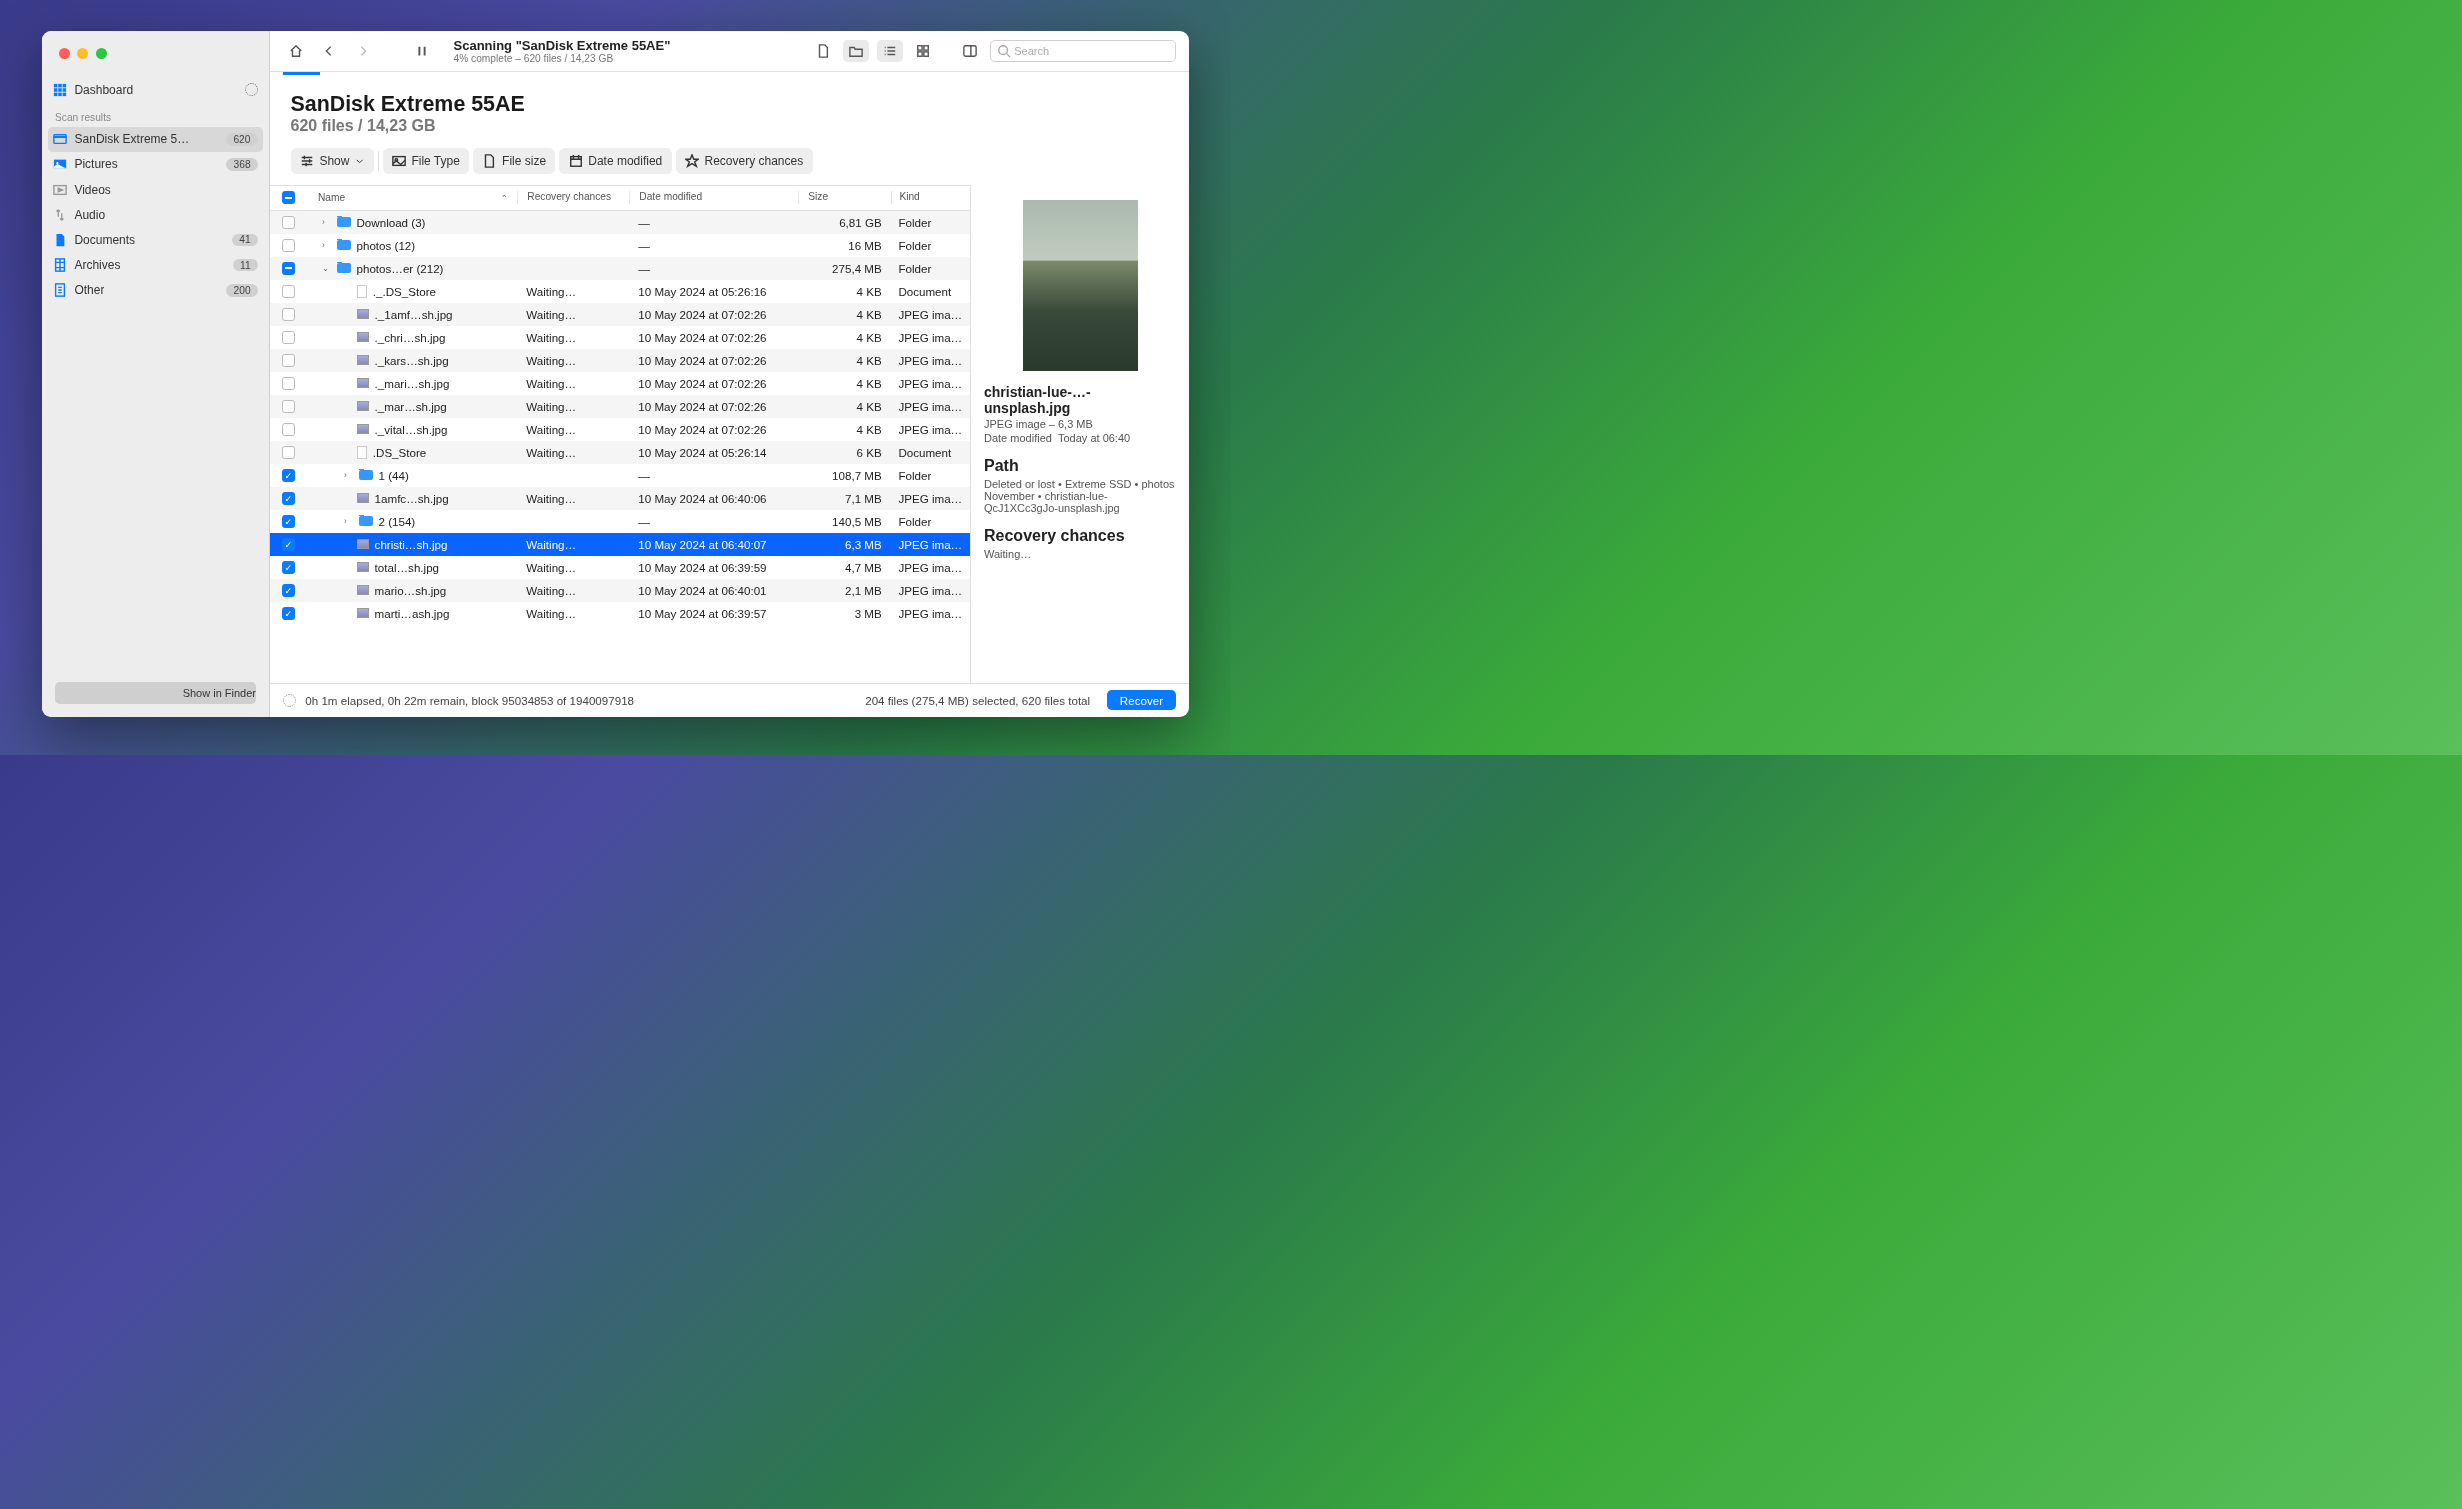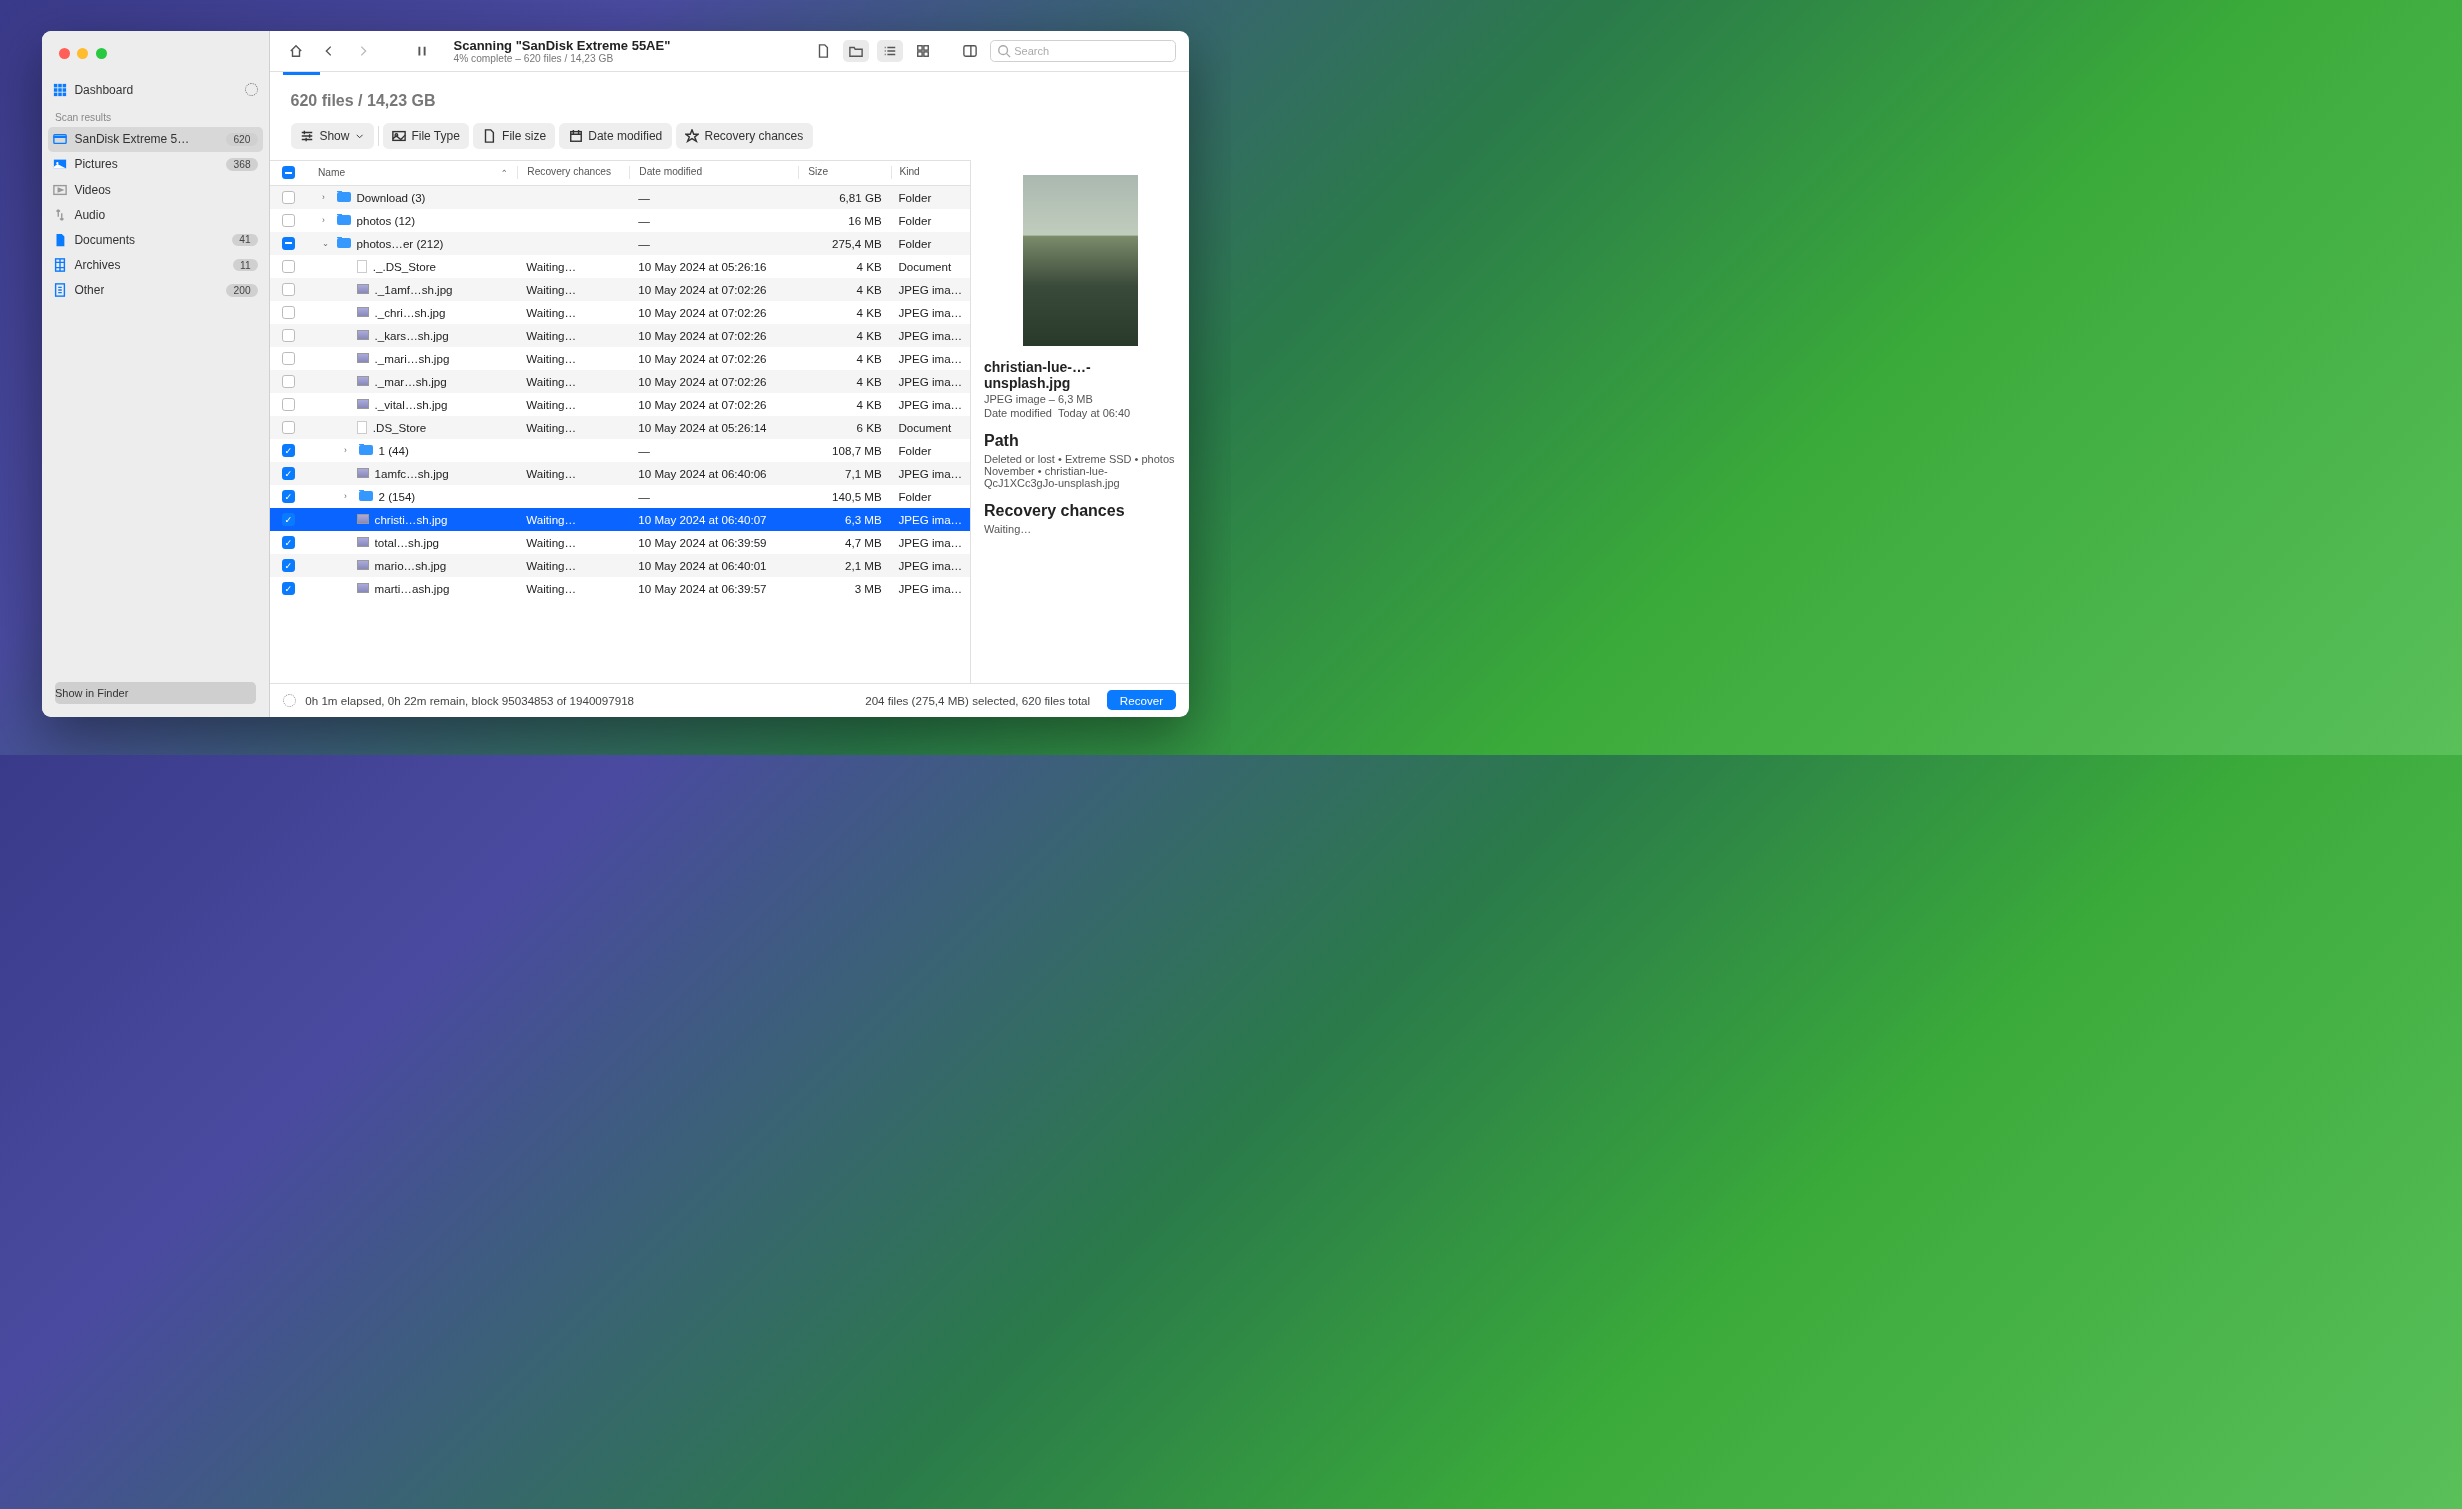--- a/index.html
+++ b/index.html
@@ -11,21 +11,21 @@
 .tl.r { background: #ff5f57; }
 .tl.y { background: #febc2e; }
 .tl.g { background: #28c840; }
 .nav-item { display: flex; align-items: center; padding: 5.6px 11px; font-size: 12px; color: #333; cursor: pointer; gap: 7.4px; }
 .nav-item.sel { background: #d8d8d8; border-radius: 4.7px; margin: 0 5.6px; padding: 5.6px 5.6px; }
 .nav-item .badge { margin-left: auto; background: #d0d0d0; border-radius: 8.4px; padding: 0.9px 7.4px; font-size: 10.2px; color: #444; }
 .nav-item .spinner { margin-left: auto; width: 13px; height: 13px; border: 1.9px dotted #666; border-radius: 50%; }
 .section-label { font-size: 10.2px; color: #888; padding: 9.3px 13px 3.7px; font-weight: 500; }
 .icon-sq { width: 14px; height: 14px; display: inline-flex; align-items: center; justify-content: center; color: #0a7aff; flex-shrink: 0; }
 .icon-sq.gray { color: #888; }
-.finder-btn { margin: auto 13px 13px; padding: 4.7px 0; background: #cfcfcf; border-radius: 4.7px; font-size: 11px; text-align: left; color: #333; cursor: pointer; }
+.finder-btn { margin: auto 13px 13px; padding: 4.7px 0; background: #cfcfcf; border-radius: 4.7px; font-size: 11px; text-align: right; color: #333; cursor: pointer; }
 .main { flex: 1; display: flex; flex-direction: column; }
 .toolbar { height: 41px; display: flex; align-items: center; padding: 0 13px; gap: 7.4px; border-bottom: 0.9px solid #e0e0e0; }
 .tb-btn { width: 26px; height: 22px; display: flex; align-items: center; justify-content: center; border-radius: 4.7px; color: #555; cursor: pointer; }
 .tb-btn.bg { background: #eaeaea; }
 .tb-title { flex: 1; margin-left: 11px; }
 .tb-title .t1 { font-size: 13px; font-weight: 700; color: #222; }
 .tb-title .t2 { font-size: 10.2px; color: #777; }
 .search { flex: 0 0 186px; height: 22px; border: 0.9px solid #d0d0d0; border-radius: 4.7px; display: flex; align-items: center; padding: 0 5.6px; gap: 3.7px; color: #aaa; font-size: 11px; }
 .tab-indicator { height: 2.8px; width: 37px; background: #0a7aff; margin-left: 13px; }
 .header { padding: 17px 20.5px 7.4px; }
@@ -233,20 +233,21 @@
         <svg viewBox="0 0 16 16">
             <circle cx="7" cy="7" r="5"></circle>
             <path d="M11 11l4 4"></path>
           </svg>
         <span>Search</span>
       </div>
     </div>
     <div class="tab-indicator"></div>
 
     <div class="header">
+      <h1>SanDisk Extreme 55AE</h1>
       <h2>620 files / 14,23 GB</h2>
     </div>
 
     <div class="filters">
       <div class="fbtn">
         <svg viewBox="0 0 16 16">
             <path d="M2 4h12M2 8h12M2 12h12M5 2v4M11 6v4M7 10v4"></path>
           </svg>
         <span>Show</span>
         <svg viewBox="0 0 16 16" style="width:9.3px">

